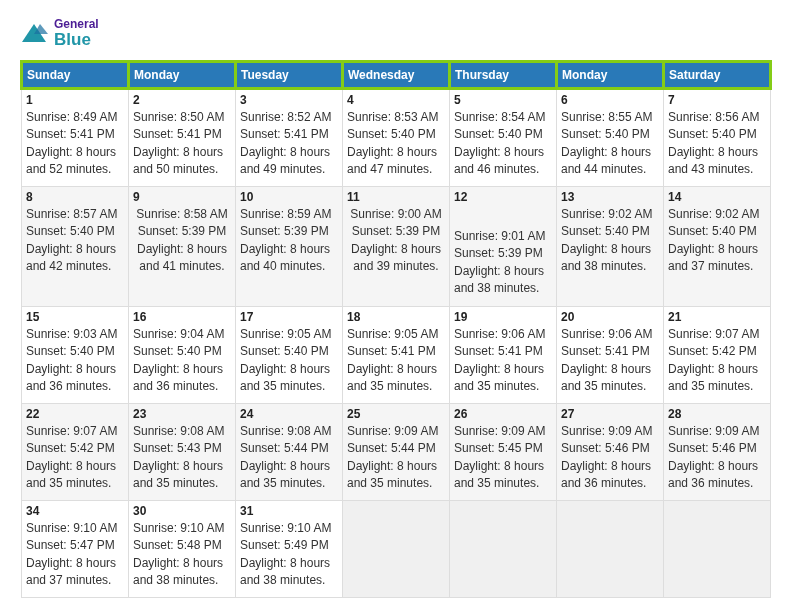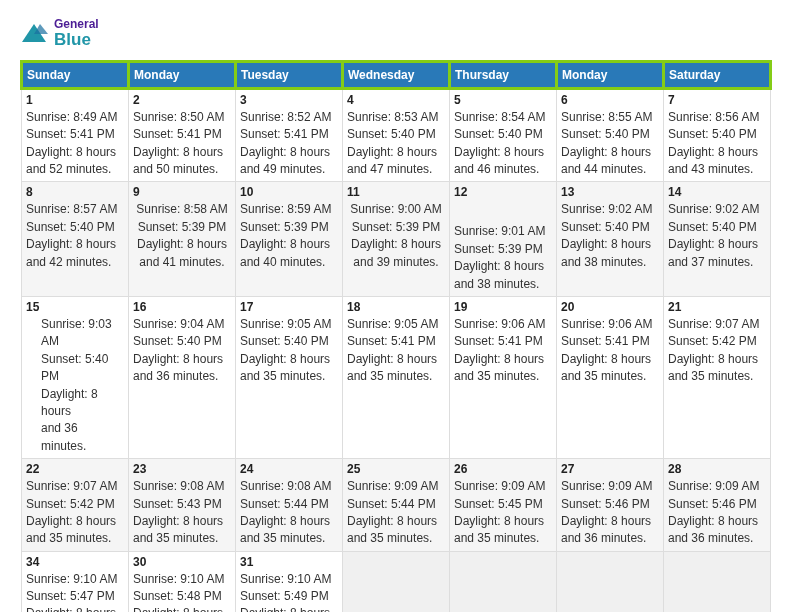--- a/index.html
+++ b/index.html
@@ -227,21 +227,21 @@
             <span class="day-num">14</span>
             <div class="day-info" style="white-space: pre-line;">Sunrise: 9:02 AM
 Sunset: 5:40 PM
 Daylight: 8 hours
 and 37 minutes.</div>
           </td>
         </tr>
         <tr>
           <td>
             <span class="day-num">15</span>
-            <div class="day-info" style="white-space: pre-line; margin-left: 15px;">Sunrise: 9:03 AM
+            <div class="day-info" style="white-space: pre-line;">Sunrise: 9:03 AM
 Sunset: 5:40 PM
 Daylight: 8 hours
 and 36 minutes.</div>
           </td>
           <td>
             <span class="day-num">16</span>
             <div class="day-info" style="white-space: pre-line;">Sunrise: 9:04 AM
 Sunset: 5:40 PM
 Daylight: 8 hours
 and 36 minutes.</div>

